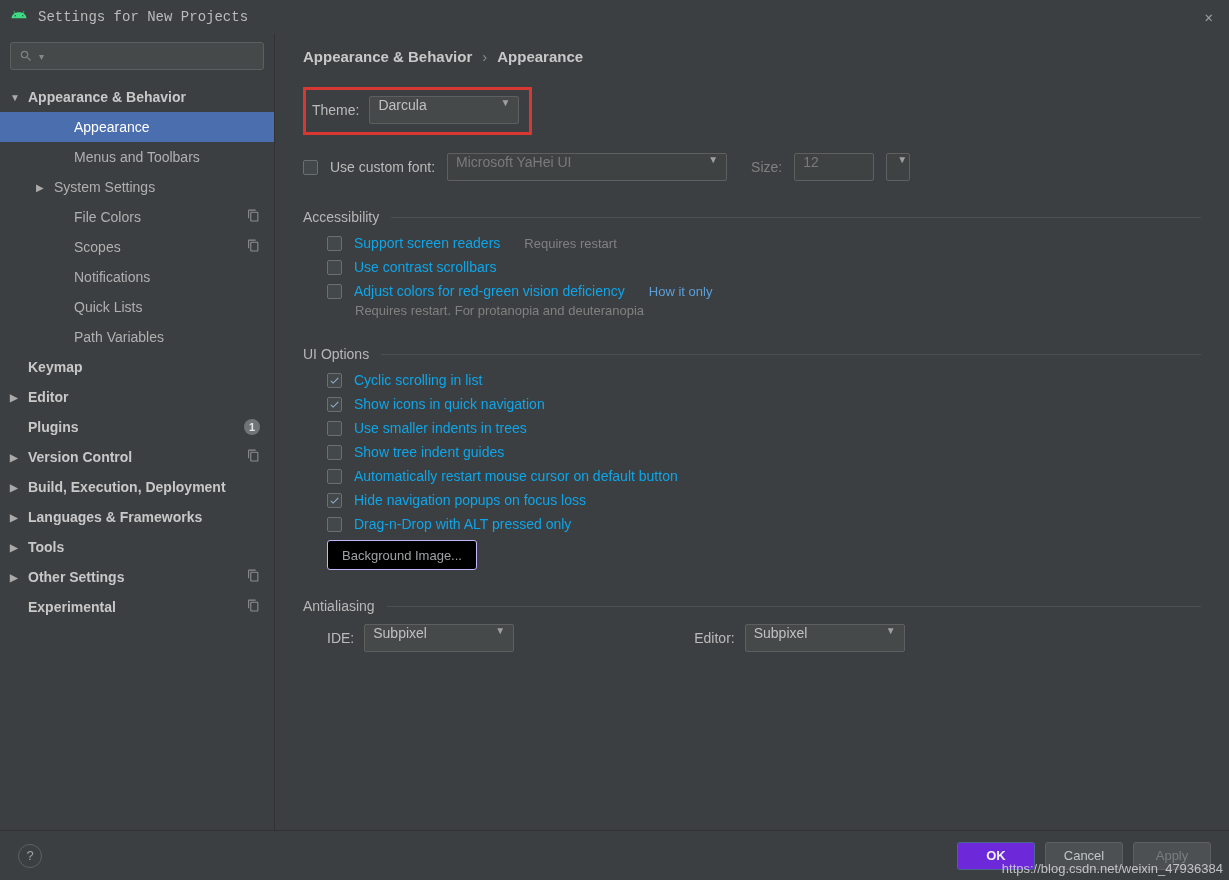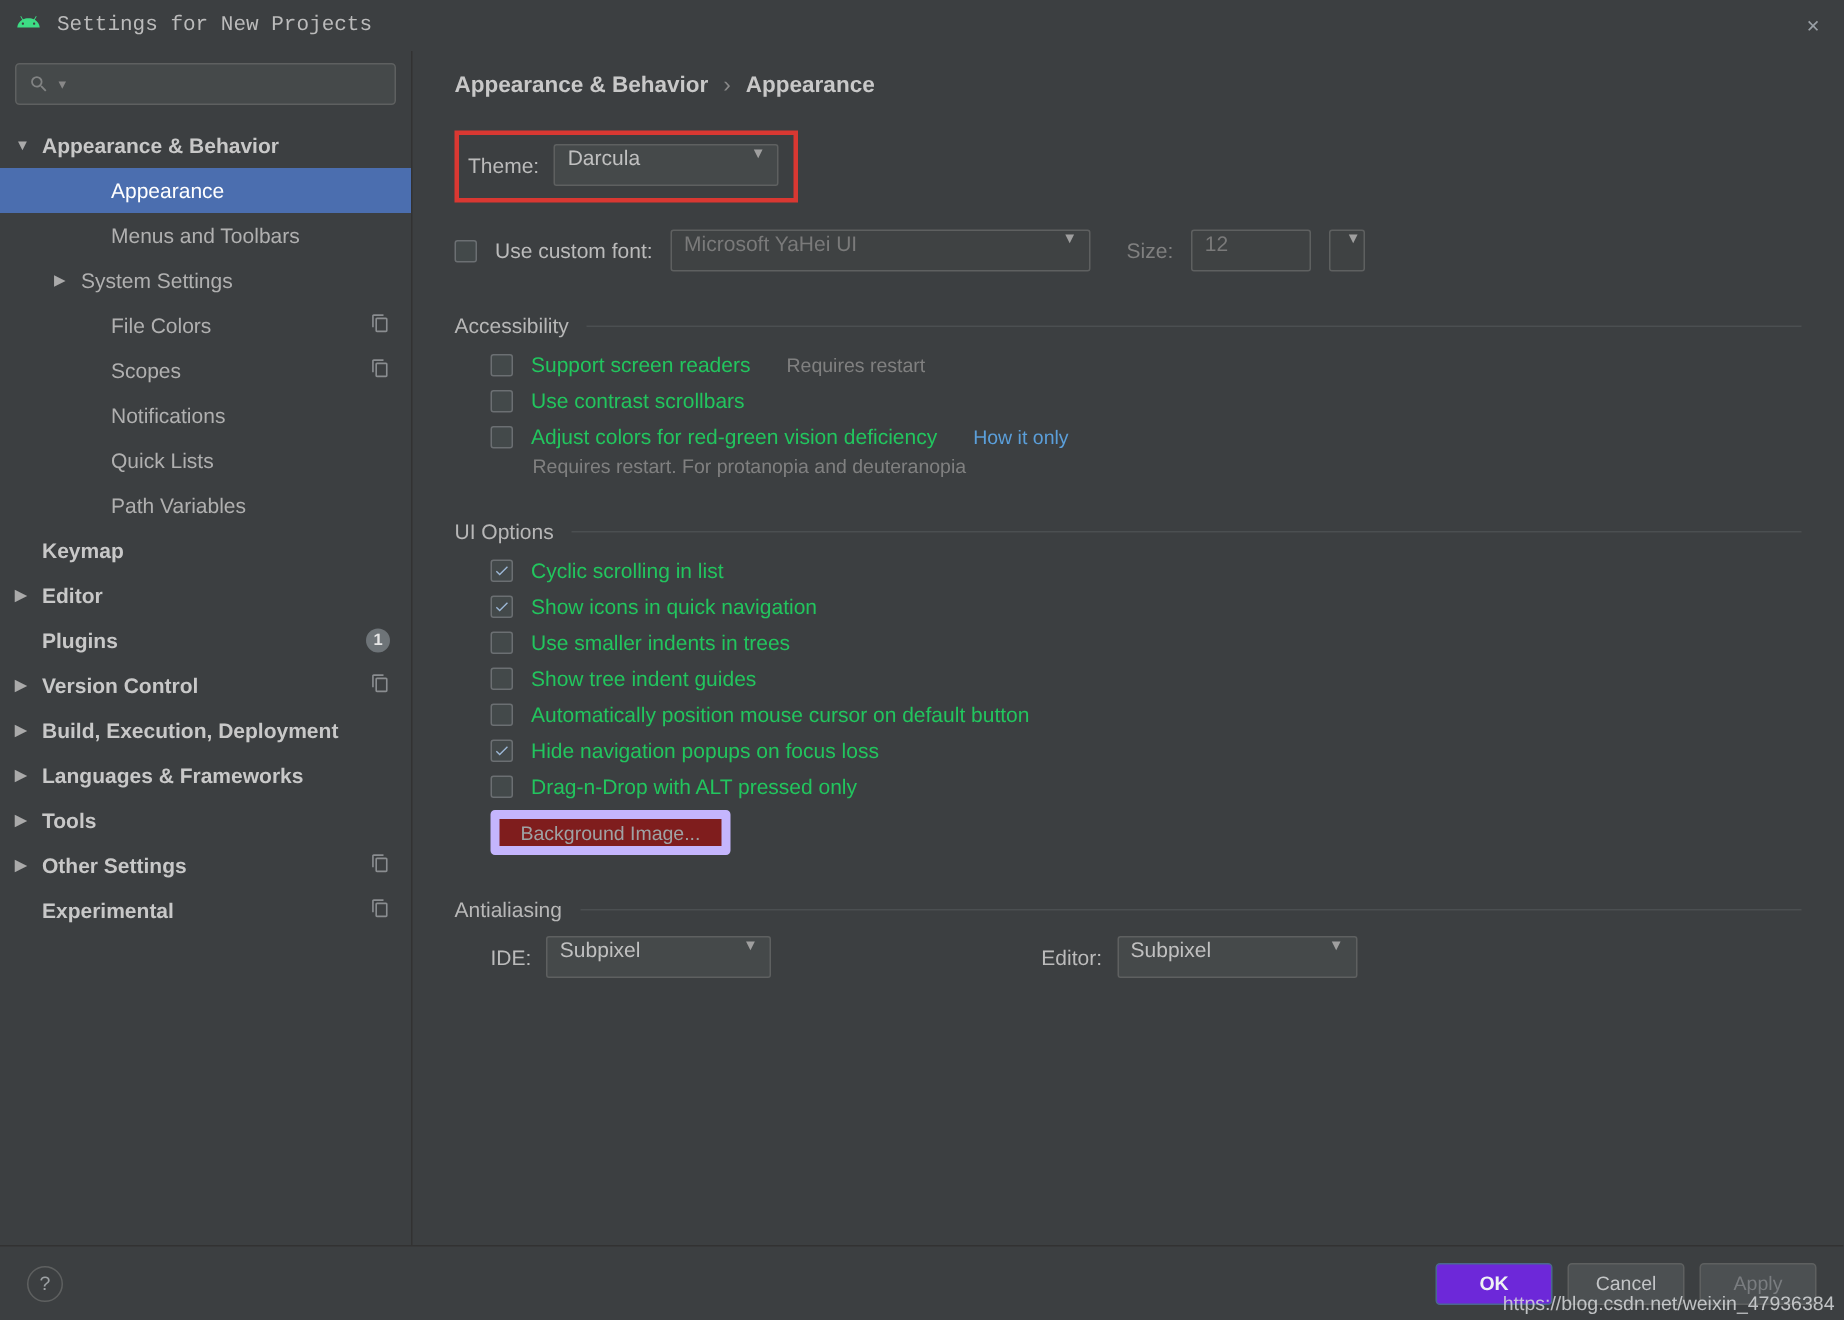--- a/index.html
+++ b/index.html
@@ -73,31 +73,31 @@
   .highlight-box { border: 3px solid #d93832; padding: 6px 10px 8px 6px; display: inline-flex; align-items: center; gap: 10px; }
   .checkbox {
     width: 15px; height: 15px; border: 1px solid #6b6f72; border-radius: 2px;
     display: inline-flex; align-items: center; justify-content: center;
     background: #43494a; flex: none;
   }
   .checkbox.checked { background: #43494a; }
   .checkbox.checked svg { display: block; }
   .checkbox svg { display: none; }
   .chk-row { display: flex; align-items: center; gap: 12px; margin: 8px 0; padding-left: 24px; }
-  .chk-row .text { font-size: 14px; color: #22c55e; }
+  .chk-row .text { font-size: 14px; color: #0ea5e9; }
   .section-head {
     display: flex; align-items: center; gap: 12px; margin: 28px 0 10px 0;
     color: #b7b7b7; font-size: 14px;
   }
   .section-head .line { flex: 1; height: 1px; background: #4b4f51; }
   .hint { color: #808080; font-size: 13px; padding-left: 52px; margin-top: -4px; margin-bottom: 8px; }
   .hint-inline { color: #808080; font-size: 13px; }
   .link { color: #5b9fda; font-size: 13px; cursor: pointer; }
   .btn-outline {
-    border: 6px solid #c4b5fd; background: #7f1d1d; color: #9fa2a4;
+    border: 1px solid #c4b5fd; background: #000000; color: #9fa2a4;
     height: 30px; padding: 0 14px; border-radius: 3px; font-size: 13px;
     display: inline-flex; align-items: center; cursor: pointer;
   }
   
   .footer {
     position: absolute; bottom: 0; left: 0; right: 0; height: 50px;
     border-top: 1px solid #323232; background: #3c3f41;
     display: flex; align-items: center; padding: 0 18px;
   }
   .footer .help {
@@ -317,21 +317,21 @@
         <div class="chk-row">
           <span class="checkbox"></span>
           <span class="text">Use smaller indents in trees</span>
         </div>
         <div class="chk-row">
           <span class="checkbox"></span>
           <span class="text">Show tree indent guides</span>
         </div>
         <div class="chk-row">
           <span class="checkbox"></span>
-          <span class="text">Automatically position mouse cursor on default button</span>
+          <span class="text">Automatically restart mouse cursor on default button</span>
         </div>
         <div class="chk-row">
           <span class="checkbox checked">
             <svg width="11" height="11" viewBox="0 0 24 24">
               <path fill="#9bb6d4" d="M9 16.17L4.83 12 3.41 13.41 9 19l12-12-1.41-1.41z"></path>
             </svg>
           </span>
           <span class="text">Hide navigation popups on focus loss</span>
         </div>
         <div class="chk-row">

